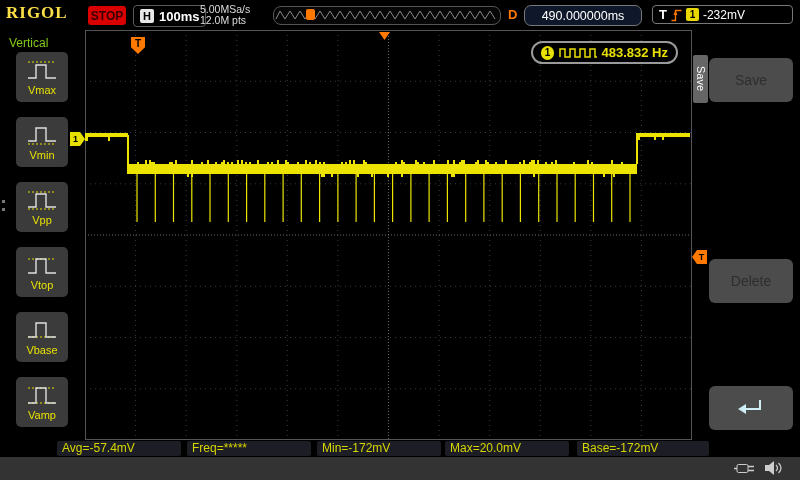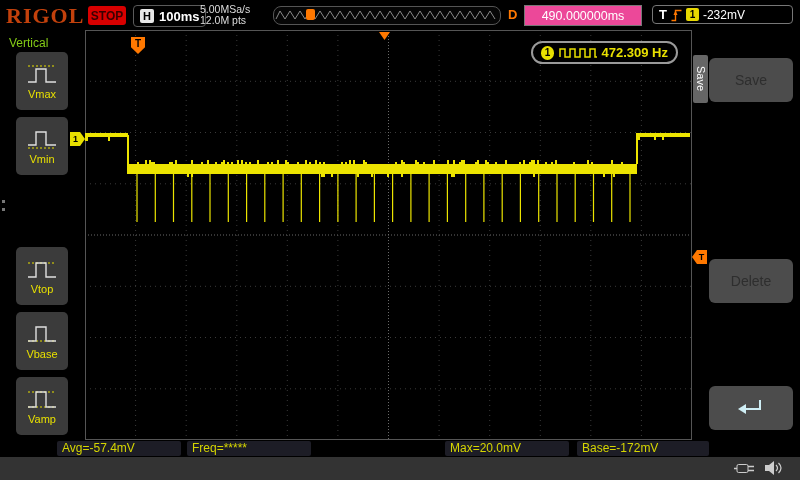--- a/index.html
+++ b/index.html
@@ -1,44 +1,44 @@
 <!DOCTYPE html>
 <html><head>
 <meta charset="utf-8">
 <style>
   html,body{margin:0;padding:0;background:#000;}
   .scope{position:relative;width:800px;height:480px;background:#000;overflow:hidden;
          font-family:"Liberation Sans",sans-serif;-webkit-font-smoothing:antialiased;}
   .abs{position:absolute;}
   
   .brand{left:6px;top:3px;font-family:"Liberation Serif",serif;font-weight:bold;
-         font-size:22px;color:#c2410c;letter-spacing:1px;}
+         font-size:17px;color:#fde047;letter-spacing:1px;}
   .stop{left:88px;top:6px;width:38px;height:19px;background:#d80000;color:#3a0000;
         font-size:12px;font-weight:bold;display:flex;align-items:center;justify-content:center;border-radius:3px;}
   .h-group{left:133px;top:5px;height:20px;display:flex;align-items:center;gap:5px;
            padding:0 6px;border:1px solid #5a5a5a;border-radius:4px;background:#000;}
   .h-badge{width:14px;height:14px;background:#e8e8e8;color:#000;font-size:11px;font-weight:bold;
            display:flex;align-items:center;justify-content:center;border-radius:2px;}
   .h-val{color:#fff;font-size:13px;font-weight:bold;}
   .srate{left:200px;top:4px;color:#ddd;font-size:10.5px;line-height:11px;}
   .wavebar{left:273px;top:6px;width:226px;height:17px;background:#060606;border:1px solid #555;
            border-radius:8px;overflow:hidden;}
   .wavebar-marker{position:absolute;left:32px;top:2px;width:9px;height:11px;background:#ff7800;border-radius:2px;}
   .d-label{left:508px;top:7px;color:#ff7800;font-size:13px;font-weight:bold;}
-  .d-box{left:524px;top:5px;width:116px;height:19px;border:1px solid #777;border-radius:0;background:#ec4899;
+  .d-box{left:524px;top:5px;width:116px;height:19px;border:1px solid #777;border-radius:7px;background:#0f172a;
          color:#fff;font-size:12.5px;display:flex;align-items:center;justify-content:center;}
   .t-box{left:652px;top:5px;width:141px;height:19px;border:1px solid #777;border-radius:4px;background:#000;
          display:flex;align-items:center;gap:4px;padding:0 6px;box-sizing:border-box;}
   .t-label{color:#fff;font-size:13px;font-weight:bold;}
   .t-src{width:13px;height:13px;background:#e8d800;color:#000;font-size:10px;font-weight:bold;
          display:flex;align-items:center;justify-content:center;border-radius:2px;}
   .t-level{color:#fff;font-size:12px;}
   
   .left-title{left:9px;top:36px;color:#84cc16;font-size:12px;}
-  .vbtn{width:52px;height:58px;background:#3b3b3b;border-radius:5px;display:flex;flex-direction:column;
+  .vbtn{width:52px;height:50px;background:#3b3b3b;border-radius:5px;display:flex;flex-direction:column;
         align-items:center;justify-content:center;left:16px;}
   .vbtn .lbl{color:#e8e000;font-size:11px;margin-top:2px;}
   .menu-dots{left:2px;top:200px;display:flex;flex-direction:column;gap:5px;}
   .menu-dots i{width:3px;height:3px;background:#777;display:block;}
   
   .plot{left:85px;top:30px;width:607px;height:410px;}
   .plot svg{position:absolute;left:0;top:0;}
   .freq{left:531px;top:41px;width:147px;height:23px;border:2px solid #9a9a9a;border-radius:12px;background:#000;
         display:flex;align-items:center;gap:5px;padding:0 8px;box-sizing:border-box;}
   .freq-badge{width:14px;height:14px;border-radius:7px;background:#e8e000;color:#000;font-size:10px;
@@ -111,20 +111,28 @@
         <path d="M2 20 H10 V7 H20 V20 H30" stroke="#e0e0e0" stroke-width="1.4" fill="none"></path>
       </svg>
     <span class="lbl">Vmax</span>
   </div>
   <div class="abs vbtn" style="top:117px">
     <svg width="32" height="24">
         <line x1="2" y1="21" x2="30" y2="21" stroke="#e8e000" stroke-dasharray="2 2"></line>
         <path d="M2 18 H10 V5 H20 V18 H30" stroke="#e0e0e0" stroke-width="1.4" fill="none"></path>
       </svg>
     <span class="lbl">Vmin</span>
+  </div>
+  <div class="abs vbtn" style="top:182px">
+    <svg width="32" height="24">
+        <line x1="2" y1="4" x2="30" y2="4" stroke="#e8e000" stroke-dasharray="2 2"></line>
+        <line x1="2" y1="21" x2="30" y2="21" stroke="#e8e000" stroke-dasharray="2 2"></line>
+        <path d="M2 19 H10 V6 H20 V19 H30" stroke="#e0e0e0" stroke-width="1.4" fill="none"></path>
+      </svg>
+    <span class="lbl">Vpp</span>
   </div>
   <div class="abs vbtn" style="top:247px">
     <svg width="32" height="24">
         <line x1="2" y1="6" x2="30" y2="6" stroke="#e8e000" stroke-dasharray="2 2"></line>
         <path d="M2 20 H10 V6 H20 V20 H30" stroke="#e0e0e0" stroke-width="1.4" fill="none"></path>
       </svg>
     <span class="lbl">Vtop</span>
   </div>
   <div class="abs vbtn" style="top:312px">
     <svg width="32" height="24">
@@ -177,35 +185,36 @@
   <div class="abs mk mk-ch1">1</div>
   <div class="abs mk mk-tlevel">T</div>
   <div class="abs mk mk-ttime">T</div>
   <div class="abs mk-delay"></div>
 
   <div class="abs freq">
     <span class="freq-badge">1</span>
     <svg width="40" height="13">
       <path d="M1 11 V3 H6 V11 H11 V3 H16 V11 H21 V3 H26 V11 H31 V3 H36 V11 H39" stroke="#e8e000" stroke-width="1.5" fill="none"></path>
     </svg>
-    <span class="freq-val">472.309 Hz</span>
+    <span class="freq-val">483.832 Hz</span>
   </div>
 
   <div class="abs save-tab">Save</div>
   <div class="abs rbtn disabled" style="top:58px">Save</div>
   <div class="abs rbtn disabled" style="top:259px">Delete</div>
   <div class="abs rbtn" style="top:386px">
     <svg width="30" height="22">
       <path d="M24 3 V12 H9" stroke="#cfeef5" stroke-width="2" fill="none"></path>
       <polygon points="10,7 10,17 2,12" fill="#cfeef5"></polygon>
     </svg>
   </div>
 
   <div class="abs meas" style="left:57px">Avg=-57.4mV</div>
   <div class="abs meas" style="left:187px">Freq=*****</div>
+  <div class="abs meas" style="left:317px">Min=-172mV</div>
   <div class="abs meas" style="left:445px">Max=20.0mV</div>
   <div class="abs meas" style="left:577px;width:132px">Base=-172mV</div>
 
   <div class="abs chbar">
 
     <svg class="abs" style="left:734px;top:4px" width="22" height="15">
       <path d="M0 7.5 H3" stroke="#ccc" stroke-width="1.5"></path>
       <rect x="3" y="3.5" width="11" height="8" rx="1.5" stroke="#ccc" fill="none"></rect>
       <path d="M14 5.5 H20 M14 9.5 H20" stroke="#ccc" stroke-width="1.5"></path>
     </svg>

